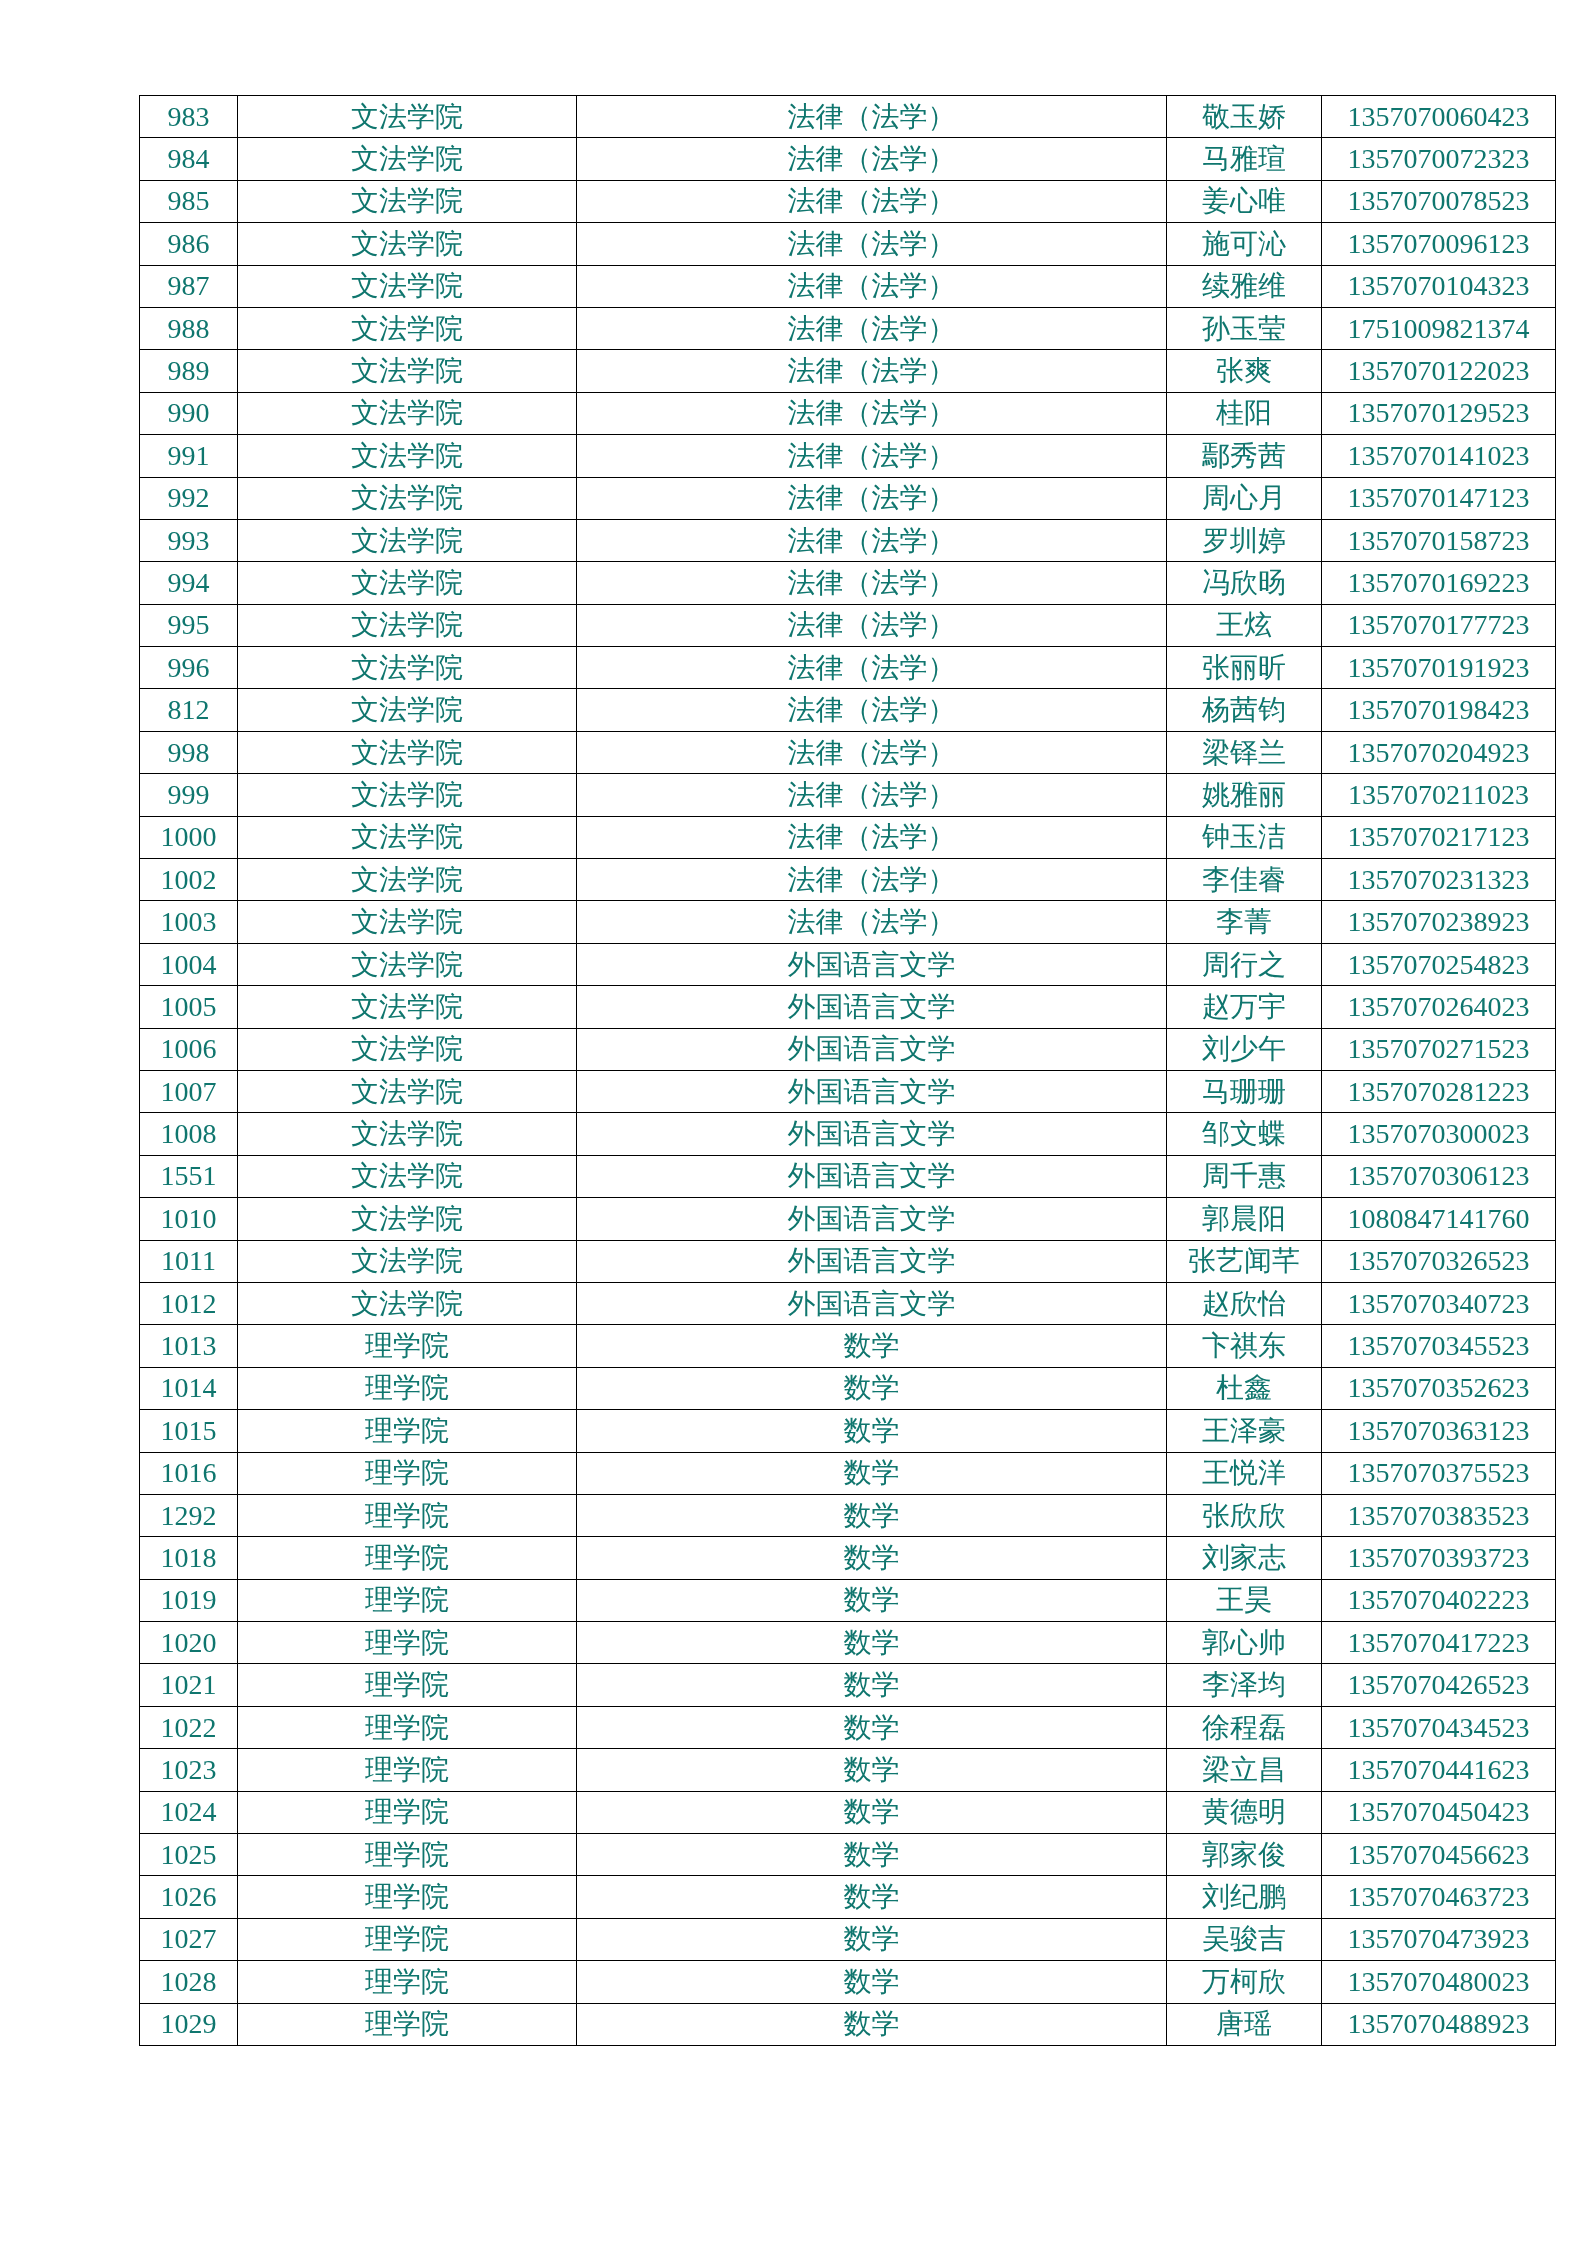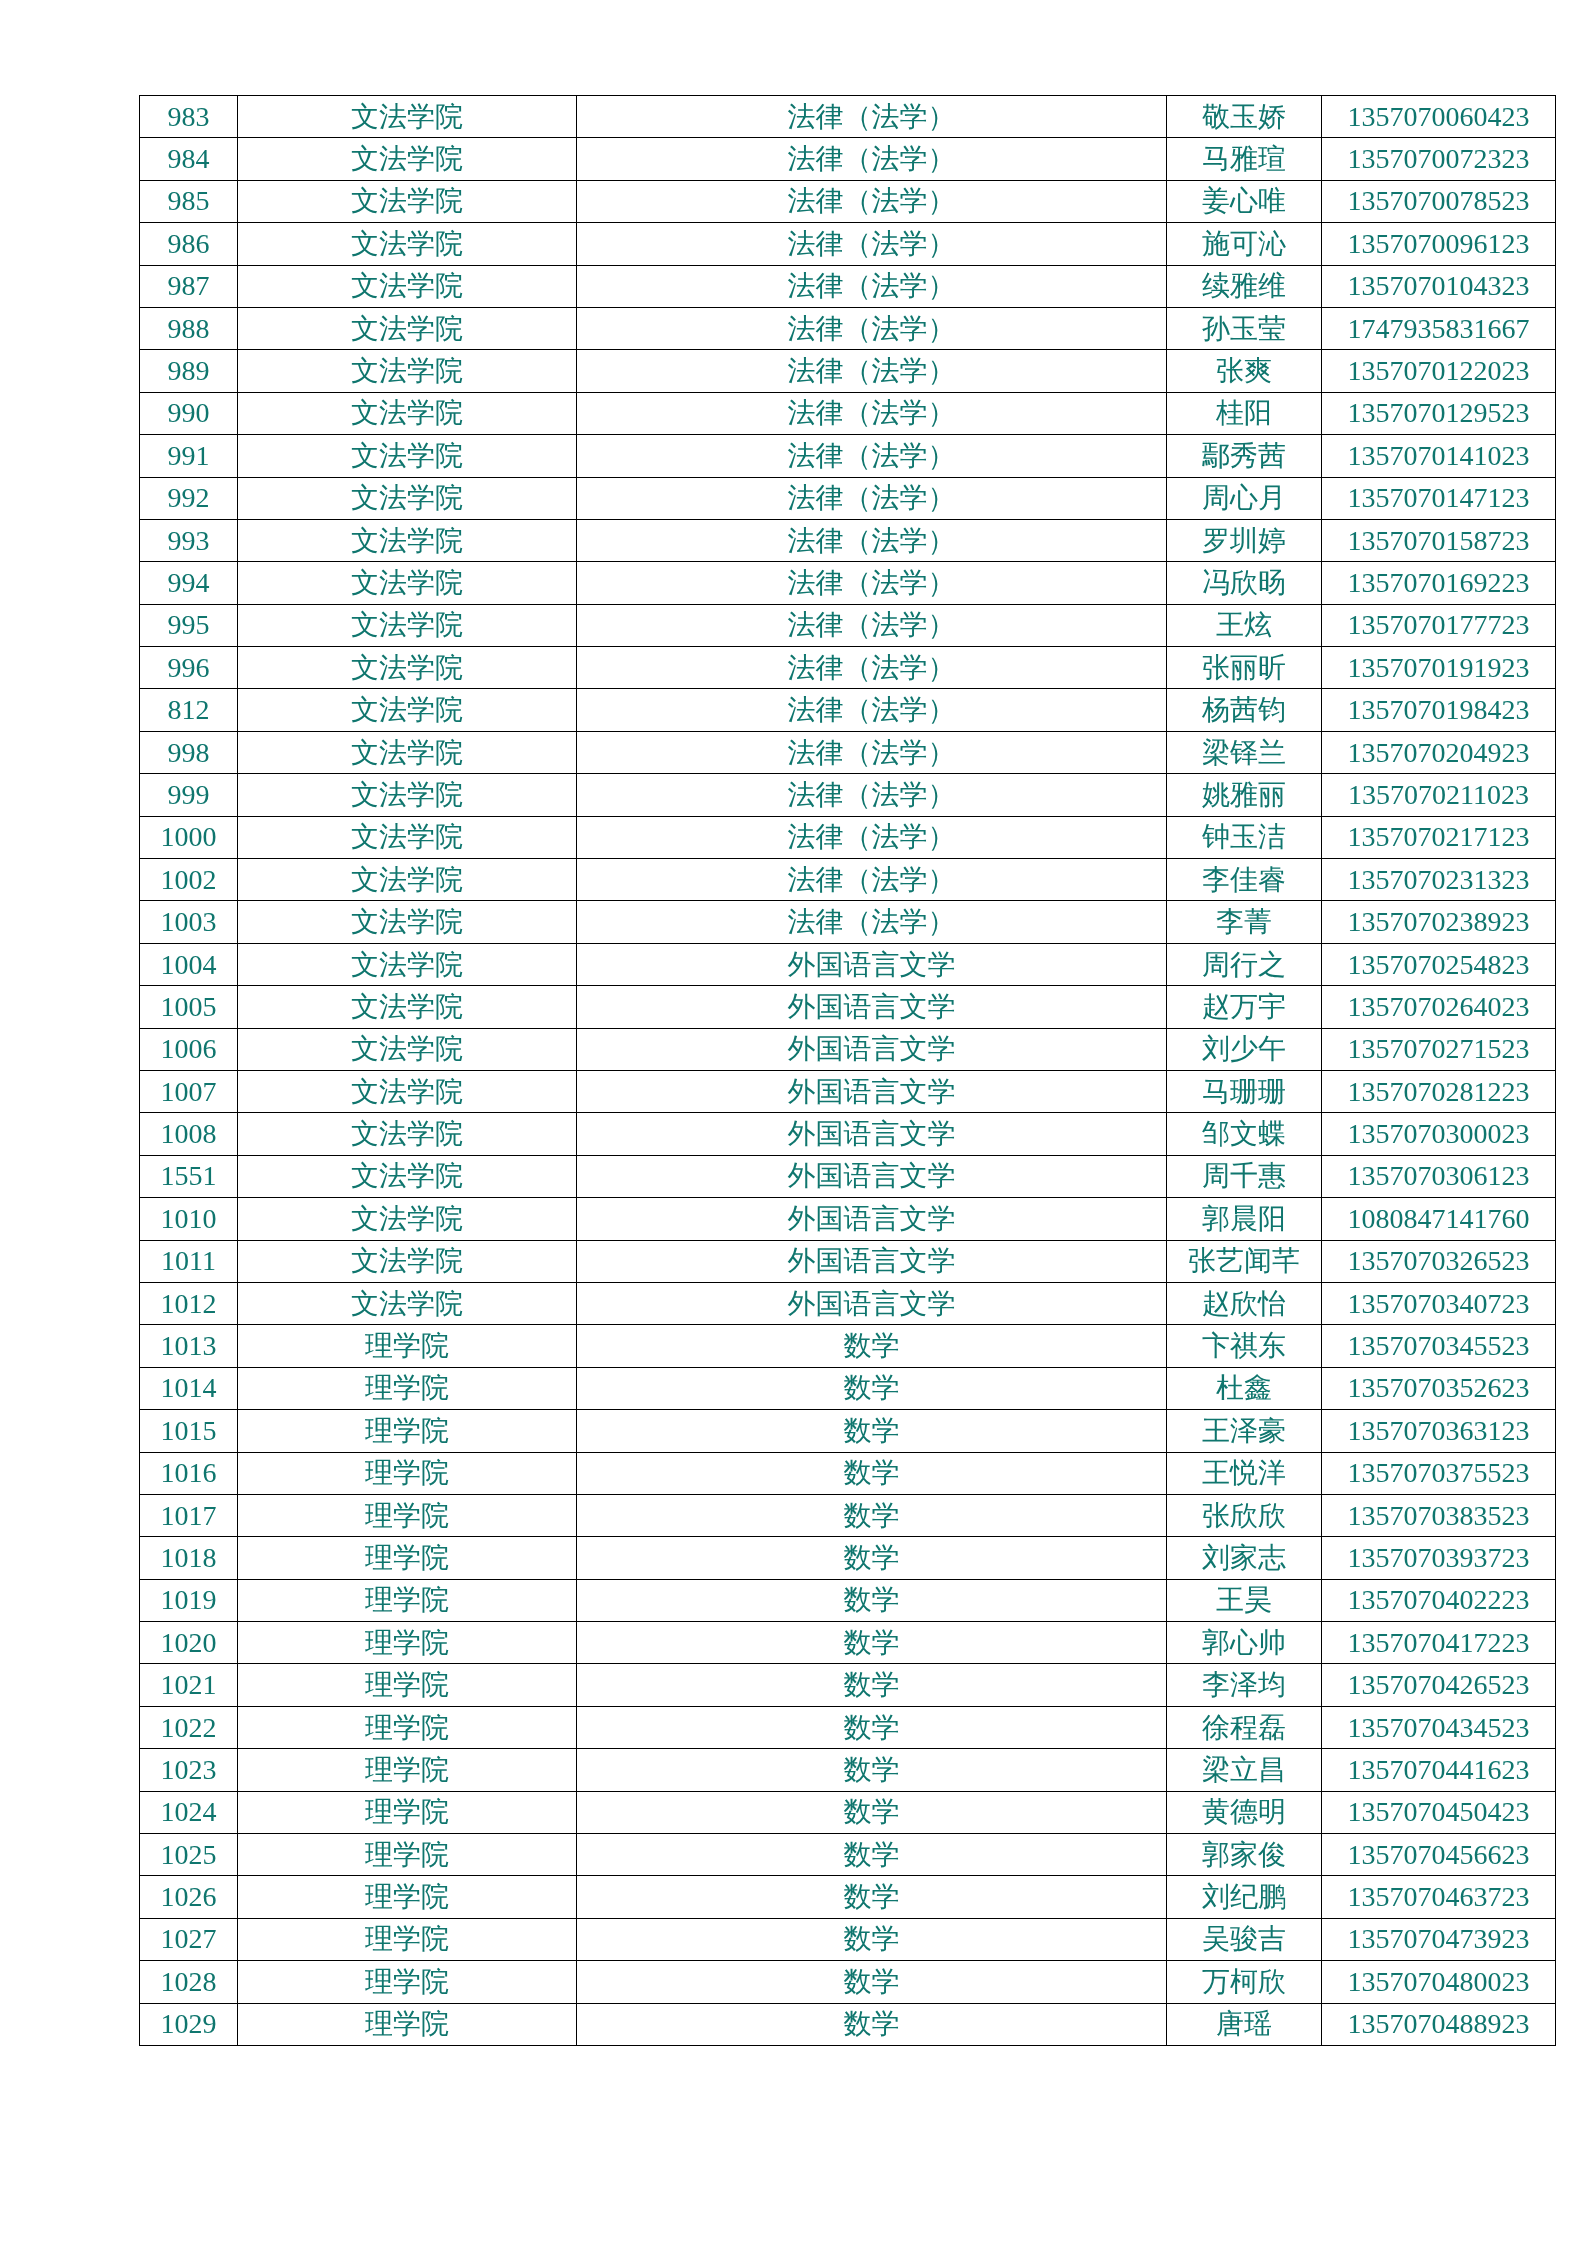--- a/index.html
+++ b/index.html
@@ -87,21 +87,21 @@
           <td>文法学院</td>
           <td>法律（法学）</td>
           <td>续雅维</td>
           <td>1357070104323</td>
         </tr>
         <tr>
           <td>988</td>
           <td>文法学院</td>
           <td>法律（法学）</td>
           <td>孙玉莹</td>
-          <td>1747935831667</td>
+          <td>1751009821374</td>
         </tr>
         <tr>
           <td>989</td>
           <td>文法学院</td>
           <td>法律（法学）</td>
           <td>张爽</td>
           <td>1357070122023</td>
         </tr>
         <tr>
           <td>990</td>
@@ -279,21 +279,21 @@
           <td>1357070363123</td>
         </tr>
         <tr>
           <td>1016</td>
           <td>理学院</td>
           <td>数学</td>
           <td>王悦洋</td>
           <td>1357070375523</td>
         </tr>
         <tr>
-          <td>1017</td>
+          <td>1292</td>
           <td>理学院</td>
           <td>数学</td>
           <td>张欣欣</td>
           <td>1357070383523</td>
         </tr>
         <tr>
           <td>1018</td>
           <td>理学院</td>
           <td>数学</td>
           <td>刘家志</td>

